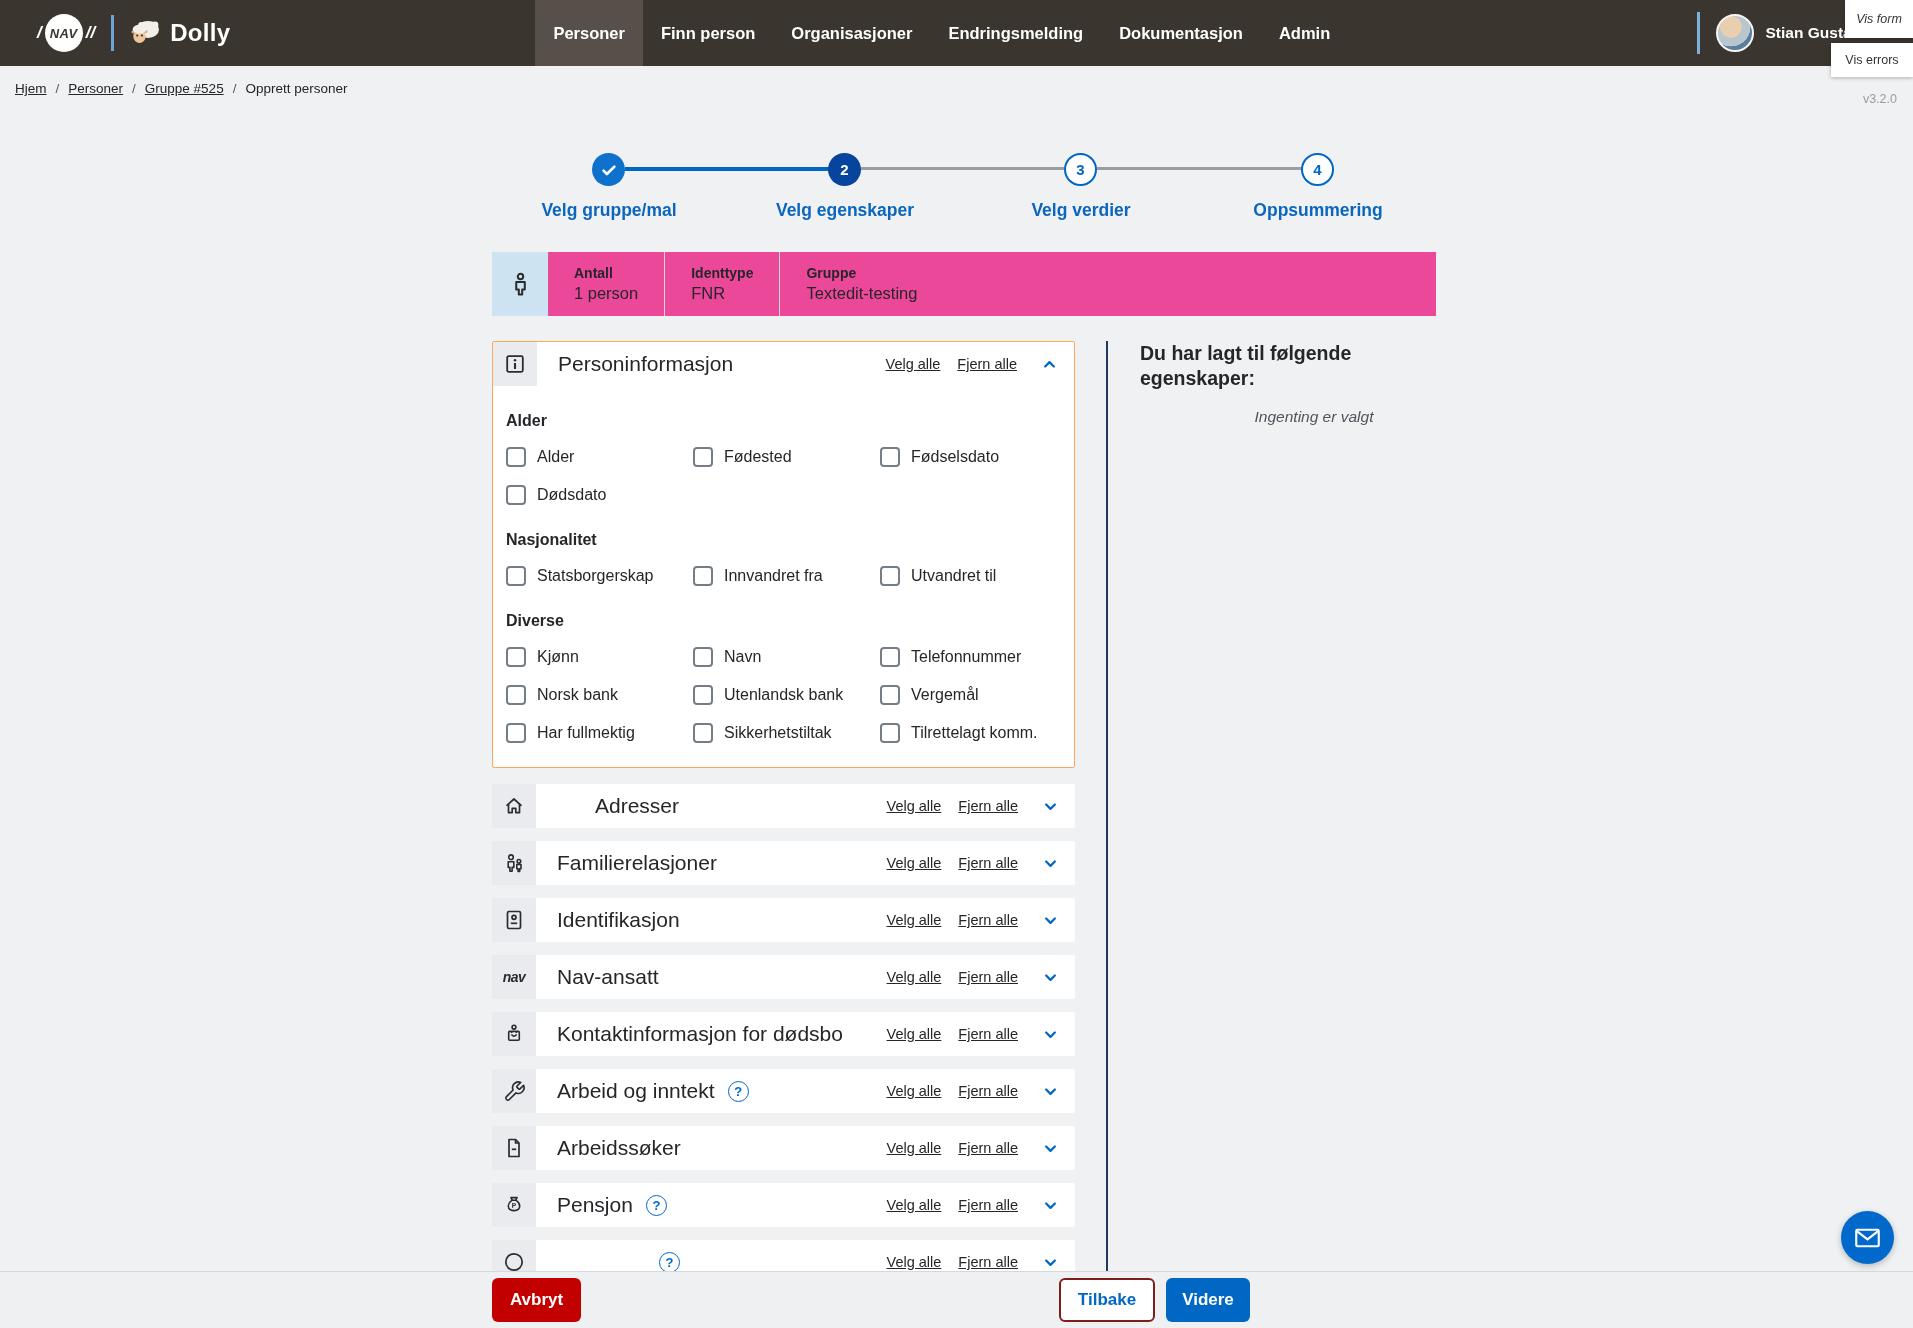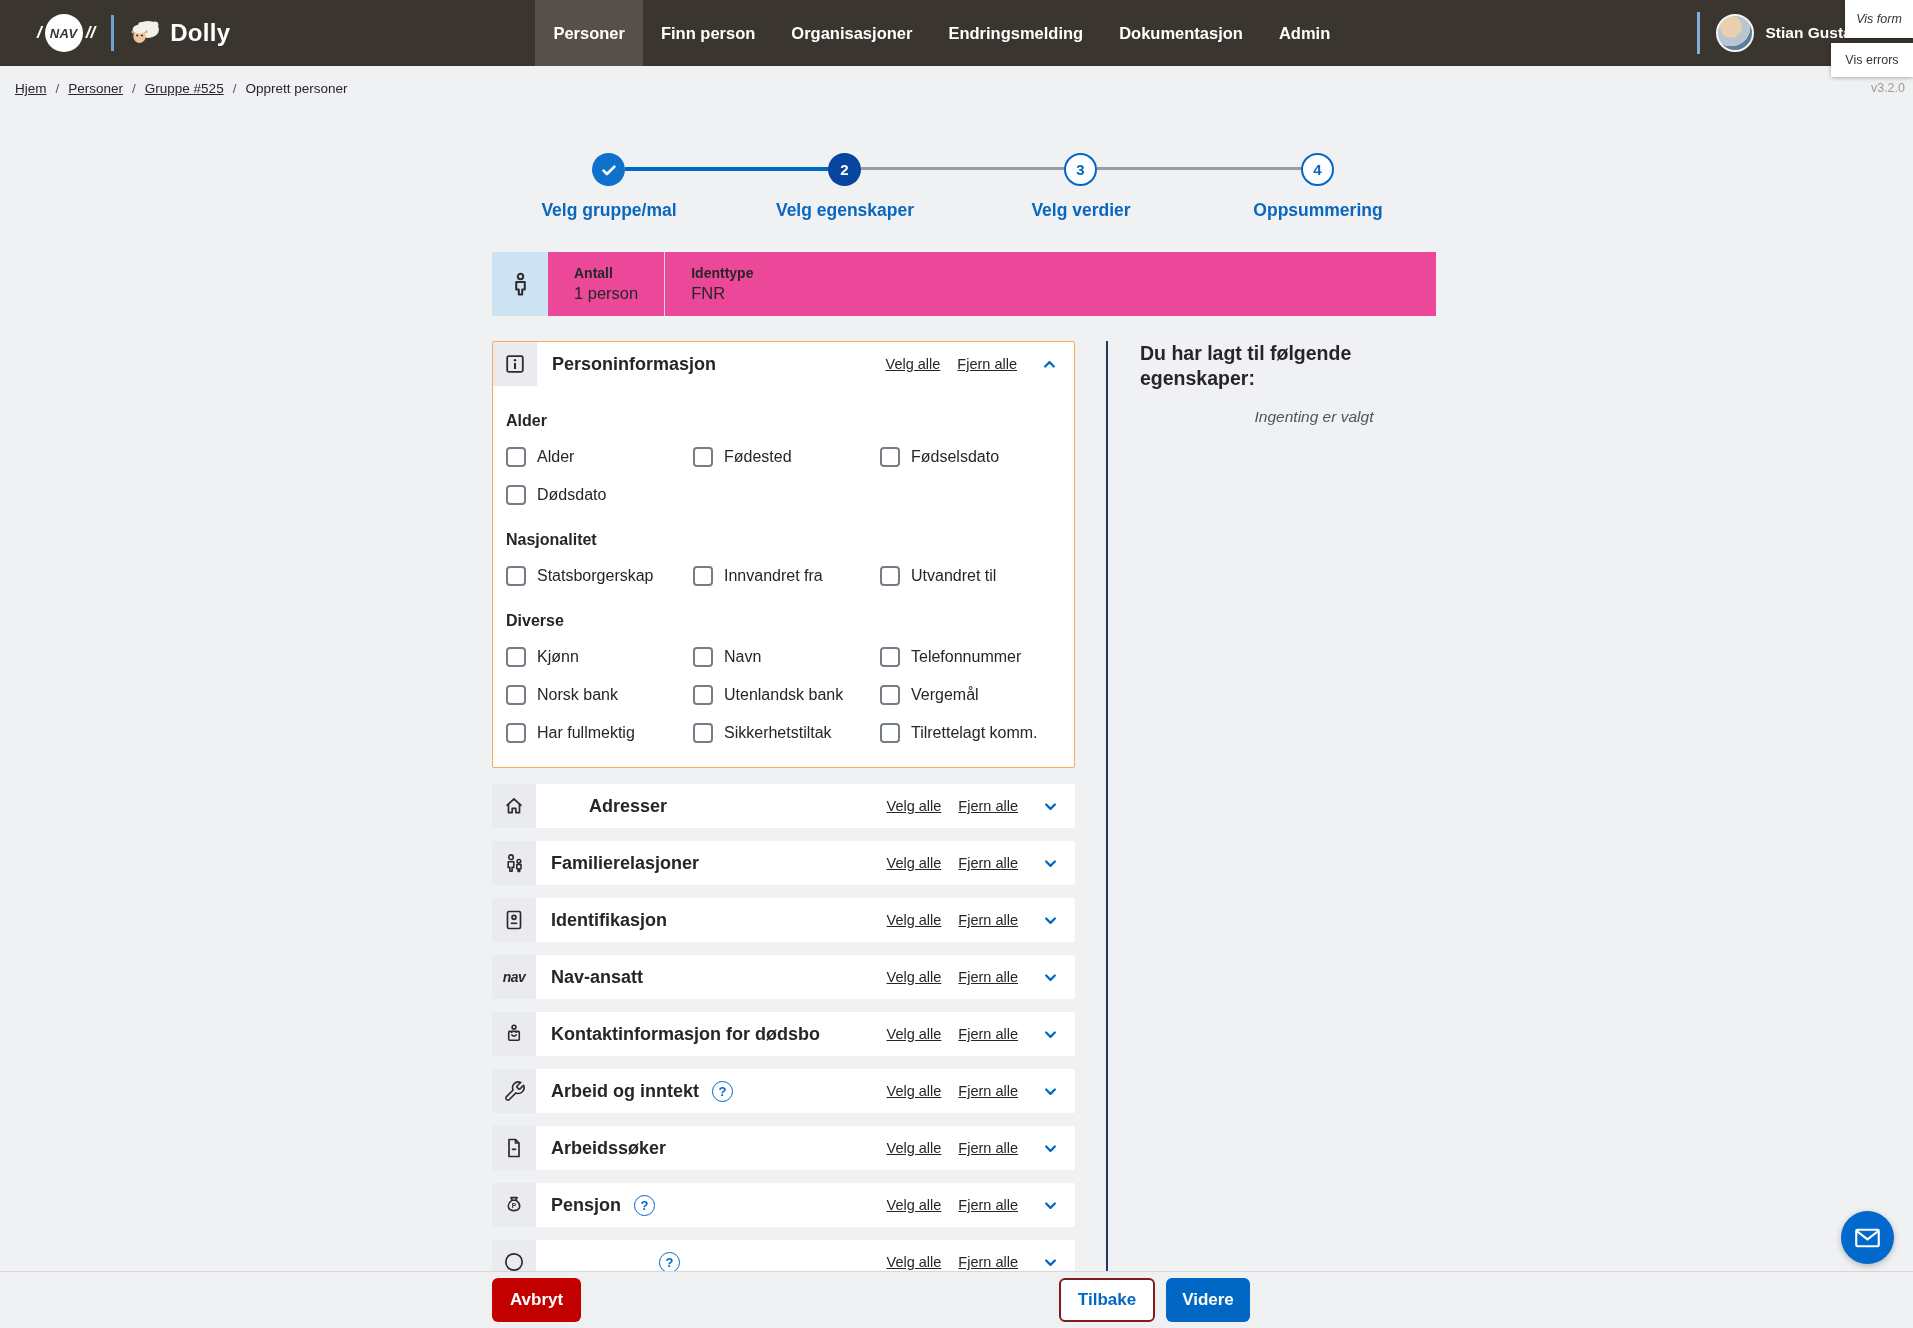--- a/index.html
+++ b/index.html
@@ -32,21 +32,21 @@
     background:radial-gradient(circle at 38% 32%, #e9cfae 0 34%, #b8c6cf 35% 62%, #5d7e99 63% 100%);
     border:2px solid #f4f4f4; }
   .user-name { font-size:15.5px; font-weight:600; margin-left:12px; white-space:nowrap; }
 
   
   .debug-menu { position:absolute; top:0; right:0; z-index:50; display:flex; flex-direction:column; align-items:flex-end; }
   .debug-item { background:#fff; box-shadow:0 1px 4px rgba(0,0,0,.28); font-size:12.5px; color:#333;
     text-align:center; cursor:pointer; }
   .debug-item.first { width:68px; padding:12px 8px;font-style:italic; }
   .debug-item.second { width:82px; padding:10px 8px; margin-top:5px; }
-  .version { margin-top:4px; padding-right:8px; color:#9b9b9b; font-size:12.5px; }
+  .version { margin-top:15px; padding-right:16px; color:#9b9b9b; font-size:12.5px; }
 
   
   .breadcrumb { padding:15px 0 0 15px; font-size:13.5px; display:flex; gap:9px; align-items:center; }
   .breadcrumb a { color:#26262a; text-decoration:underline; cursor:pointer; }
   .breadcrumb .sep { color:#5a5a5e; }
   .breadcrumb .current { color:#26262a; }
 
   
   .stepper { position:relative; margin-left:492px; width:944px; height:156px; }
   .step-line { position:absolute; top:71px; }
@@ -76,21 +76,21 @@
   .left-col { width:583px; }
   .v-divider { width:2px; background:#233a5e; margin-left:31px; }
   .sidebar { padding:0 0 0 32px; width:380px; }
   .sidebar-title { font-size:19.5px; font-weight:700; width:235px; line-height:1.3; }
   .sidebar-empty { margin-top:16px; font-style:italic; font-size:15.5px; color:#4f555c;text-align:center; }
 
   
   .panel { background:#fff; border:1.5px solid #ffa758; border-radius:2px; }
   .row-header { height:44px; display:flex; align-items:center; cursor:pointer; }
   .row-icon { width:44px; height:44px; background:#e9ebee; display:flex; align-items:center; justify-content:center; flex:none; }
-  .row-title { font-weight:700; font-size:18px; margin-left:15px; white-space:nowrap; }
+  .row-title { font-weight:400; font-size:21px; margin-left:21px; white-space:nowrap; }
   .row-actions { margin-left:auto; display:flex; align-items:center; gap:17px; padding-right:15px; }
   .lnk { font-size:14.5px; text-decoration:underline; color:#26262a; cursor:pointer; white-space:nowrap; }
   .chev { margin-left:6px; cursor:pointer; }
   .nav-word { font-weight:700; font-style:italic; font-size:14px; color:#2c2c30; letter-spacing:-.5px; }
 
   .p-body { padding:0 14px 24px 13px; }
   .group-title { font-weight:700; font-size:16px; margin-top:26px; }
   .cb-grid { display:grid; grid-template-columns:187px 187px 1fr; row-gap:18px; margin-top:17px; }
   .cb { display:flex; align-items:center; gap:11px; cursor:pointer; }
   .box { width:20px; height:20px; border:2px solid #757d87; border-radius:4px; background:#fff; flex:none; }
@@ -201,20 +201,24 @@
     </svg>
   </div>
   <div class="sb-col">
     <span class="sb-label">Antall</span>
     <span class="sb-value">1 person</span>
   </div>
   <div class="sb-col">
     <span class="sb-label">Identtype</span>
     <span class="sb-value">FNR</span>
   </div>
+  <div class="sb-col">
+    <span class="sb-label">Gruppe</span>
+    <span class="sb-value">Textedit-testing</span>
+  </div>
 </div>
 
 <div class="main-area">
   <div class="left-col">
 
     <section class="panel">
       <div class="row-header">
         <div class="row-icon">
           <svg width="24" height="24" viewBox="0 0 24 24" fill="none" stroke="#2c2c30" stroke-width="1.8">
             <rect x="4.2" y="4.2" width="15.6" height="15.6" rx="1.5"></rect>

